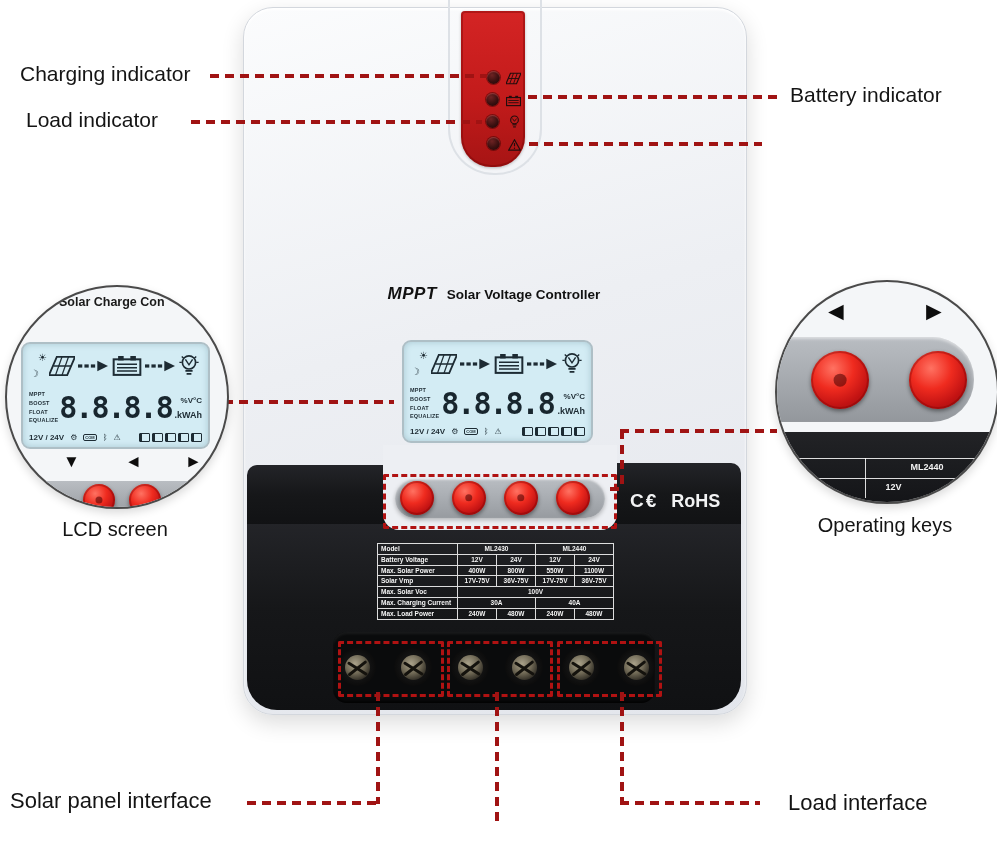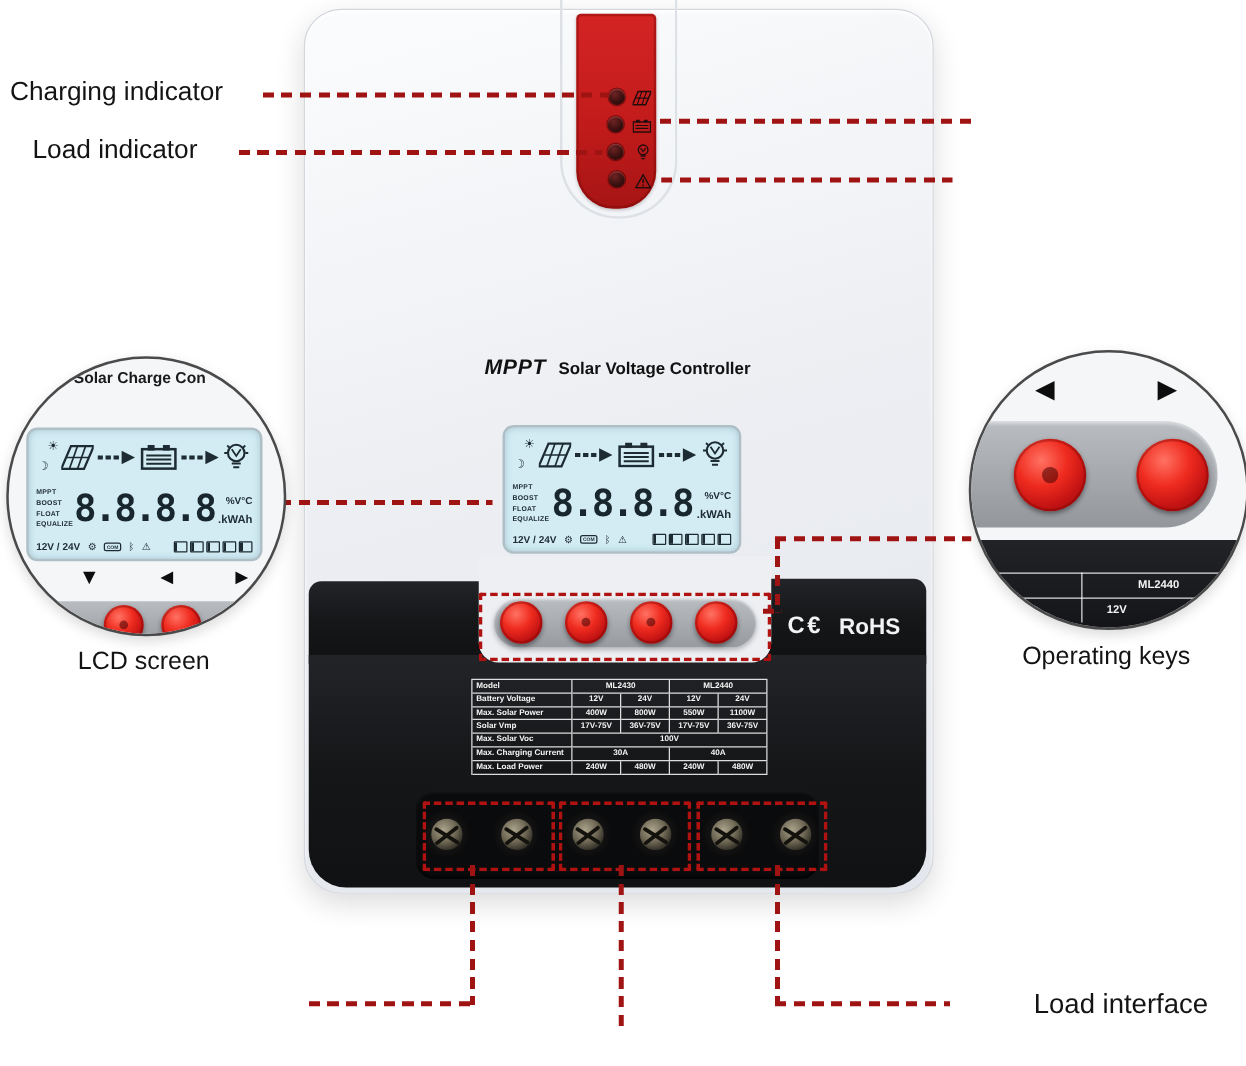--- a/index.html
+++ b/index.html
@@ -325,25 +325,27 @@
   <div class="abs hdash" style="left:224px;top:400px;width:170px;"></div>
   <div class="abs hdash" style="left:610px;top:487px;width:15px;"></div>
   <div class="abs vdash" style="left:620px;top:430px;height:60px;"></div>
   <div class="abs hdash" style="left:620px;top:429px;width:157px;"></div>
   <div class="abs vdash" style="left:376px;top:692px;height:112px;"></div>
   <div class="abs hdash" style="left:247px;top:801px;width:133px;"></div>
   <div class="abs vdash" style="left:495px;top:692px;height:132px;"></div>
   <div class="abs vdash" style="left:620px;top:692px;height:112px;"></div>
   <div class="abs hdash" style="left:620px;top:801px;width:140px;"></div>
 
-  <div class="abs lbl" style="left:8px;top:62px;">Charging indicator</div>
+  <div class="abs lbl" style="left:20px;top:62px;">Charging indicator</div>
   <div class="abs lbl" style="left:26px;top:108px;">Load indicator</div>
+  <div class="abs lbl" style="left:790px;top:83px;">Battery indicator</div>
   <div class="abs lbl lbl-big center" style="left:25px;top:518px;width:180px;">LCD screen</div>
   <div class="abs lbl lbl-big center" style="left:780px;top:514px;width:210px;">Operating keys</div>
-  <div class="abs lbl lbl-bot" style="left:827px;top:790px;">Load interface</div>
+  <div class="abs lbl lbl-bot" style="left:10px;top:788px;">Solar panel interface</div>
+  <div class="abs lbl lbl-bot" style="left:788px;top:790px;">Load interface</div>
 
   <div id="circL" class="abs circ">
     <div class="abs fragtitle" style="left:52px;top:8px;">Solar Charge Con</div>
 
     <div class="abs lcd" style="left:14px;top:55px;width:189px;height:107px;">
       <div class="lcd-icons">
         <span class="sunmoon">
           <span class="sun">☀</span>
             <span class="moon">☽</span>
         </span>

